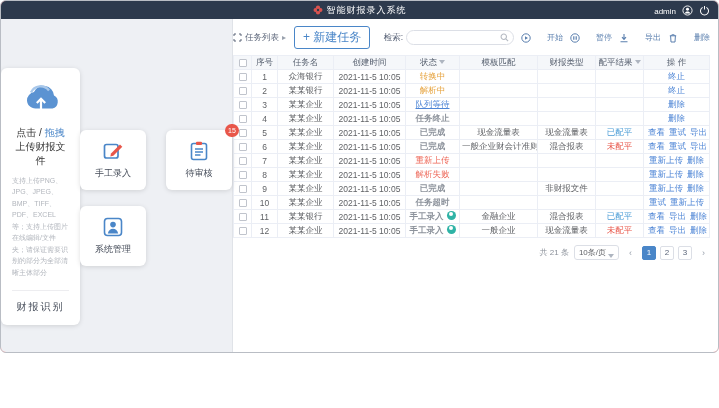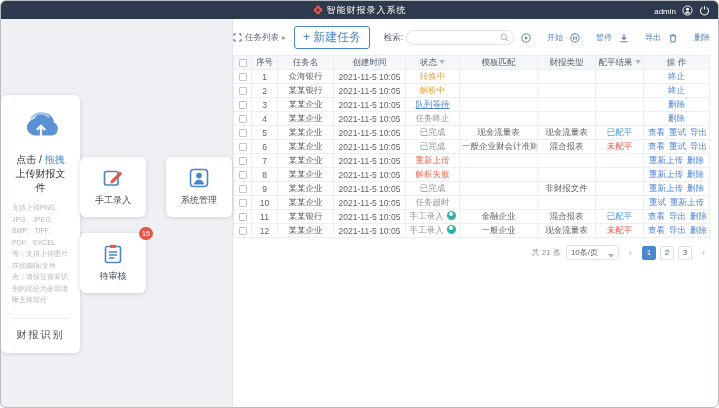--- a/index.html
+++ b/index.html
@@ -1,18 +1,18 @@
 <!DOCTYPE html>
 <html><head>
 <meta charset="utf-8">
 <style>
   * { margin:0; padding:0; box-sizing:border-box; }
   html,body { width:719px; height:408px; }
   body { font-family:"Liberation Sans",sans-serif; background:#fff; color:#606266; }
-  .app { width:719px; height:408px; border:1px solid #b9bdc4; border-radius:6px; overflow:hidden; display:flex; flex-direction:column; background:#fca5a5; }
+  .app { width:719px; height:353px; border:1px solid #b9bdc4; border-radius:6px; overflow:hidden; display:flex; flex-direction:column; background:#fca5a5; }
 
   
   .topbar { height:18px; background:#2d3a4d; position:relative; display:flex; align-items:center; padding:0 8px; flex:0 0 auto; }
   .topbar-center { position:absolute; left:0; right:0; display:flex; justify-content:center; align-items:center; gap:4px; pointer-events:none; }
   .topbar-title { color:#fff; font-size:9px; letter-spacing:1px; }
   .topbar-right { margin-left:auto; display:flex; align-items:flex-end; gap:6px; color:#fff; z-index:1; }
   .topbar-right .admin { font-size:8px; }
   .hicon { width:11px; height:11px; display:inline-flex; cursor:pointer; }
 
   
@@ -48,30 +48,30 @@
   
   table { border-collapse:collapse; width:100%; margin-top:6px; table-layout:fixed; font-size:8.5px; color:#606266; flex:0 0 auto; }
   th,td { border:1px solid #ebeef5; height:14px; padding:0 2px; overflow:hidden; white-space:nowrap; text-align:center; font-weight:normal; }
   th { background:#f5f7fa; color:#57606f; }
   .caret-down { display:inline-block; width:0; height:0; border-left:3px solid transparent; border-right:3px solid transparent; border-top:4px solid #aeb5c0; margin-left:2px; vertical-align:middle; }
   .cb { display:inline-block; width:8px; height:8px; border:1px solid #c0c4cc; border-radius:1px; background:#fff; vertical-align:middle; cursor:pointer; }
   .op-link { color:#4f86d6; margin:0 2px; cursor:pointer; text-decoration:none; }
   .st-orange { color:#e6a23c; }
   .st-red { color:#ee6a5b; }
   .st-blue { color:#4f86d6; text-decoration:underline; cursor:pointer; }
-  .st-gray { color:#8d939c; }
+  .st-gray { color:#8d939c;font-weight:bold; }
   .bal-blue { color:#4a9cd6; }
   .bal-red { color:#e8564a; }
   .bal-none { color:#606266; }
   .avatar { display:inline-block; width:9px; height:9px; border-radius:50%; background:#2fb3a6; margin-left:3px; vertical-align:-1px; position:relative; }
   .avatar::after { content:""; position:absolute; left:2.5px; top:1.5px; width:4px; height:4px; border-radius:50%; background:#fff; }
 
   
   .pagination { display:flex; align-items:center; justify-content:flex-end; gap:5px; font-size:8px; color:#8a9099; margin-top:7px; flex:0 0 auto; }
-  .page-size { border:1px solid #dcdfe6; border-radius:3px; padding:1px 4px; display:flex; gap:8px; align-items:flex-end; background:#fff; cursor:pointer; color:#606266; }
+  .page-size { border:1px solid #dcdfe6; border-radius:3px; padding:1px 4px; display:flex; gap:0; align-items:flex-end; background:#fff; cursor:pointer; color:#606266; }
   .page-nav { min-width:13px; height:14px; display:flex; align-items:center; justify-content:center; color:#98a0ac; cursor:pointer; font-size:9px; }
   .page-btn { min-width:14px; height:14px; border:1px solid #dcdfe6; border-radius:2px; display:flex; align-items:center; justify-content:center; background:#fff; color:#5a6478; cursor:pointer; }
   .page-btn.active { background:#4a86c8; color:#fff; border-color:#4a86c8; }
 </style>
 </head>
 <body>
 
 <div class="app">
 
   <div class="topbar">
@@ -135,40 +135,40 @@
             <svg width="22" height="22" viewBox="0 0 22 22">
                 <rect x="2.5" y="4.5" width="13.5" height="13.5" rx="2" fill="none" stroke="#4a86c8" stroke-width="1.7"></rect>
                 <path d="M9 13.5 18 4.5l2.3 2.3-9 9-3 .7z" fill="#e8564a"></path>
               </svg>
           </span>
           <span class="lbl">手工录入</span>
         </div>
 
 
         <div class="side-btn">
-          <span style="display:inline-flex;">
-            <svg width="22" height="22" viewBox="0 0 22 22">
-                <rect x="2.5" y="2.5" width="17" height="17" rx="3" fill="none" stroke="#4a86c8" stroke-width="1.6"></rect>
-                <circle cx="11" cy="8.6" r="2.8" fill="#4a86c8"></circle>
-                <path d="M5.8 17.5c.6-3.2 2.7-4.8 5.2-4.8s4.6 1.6 5.2 4.8z" fill="#4a86c8"></path>
-              </svg>
-          </span>
-          <span class="lbl">系统管理</span>
-        </div>
-
-        <div class="side-btn">
           <span class="badge">15</span>
           <span style="display:inline-flex;">
             <svg width="22" height="22" viewBox="0 0 22 22">
                 <rect x="3.5" y="3.5" width="15" height="16" rx="2" fill="none" stroke="#4a86c8" stroke-width="1.6"></rect>
                 <rect x="8" y="1.8" width="6" height="3.2" rx="1" fill="#e8564a"></rect>
                 <path d="M7 9h8M7 12h8M7 15h5.5" stroke="#4a86c8" stroke-width="1.3"></path>
               </svg>
           </span>
           <span class="lbl">待审核</span>
+        </div>
+
+        <div class="side-btn">
+          <span style="display:inline-flex;">
+            <svg width="22" height="22" viewBox="0 0 22 22">
+                <rect x="2.5" y="2.5" width="17" height="17" rx="3" fill="none" stroke="#4a86c8" stroke-width="1.6"></rect>
+                <circle cx="11" cy="8.6" r="2.8" fill="#4a86c8"></circle>
+                <path d="M5.8 17.5c.6-3.2 2.7-4.8 5.2-4.8s4.6 1.6 5.2 4.8z" fill="#4a86c8"></path>
+              </svg>
+          </span>
+          <span class="lbl">系统管理</span>
         </div>
 
       </div>
     </div>
 
     <div class="main">
 
       <div class="toolbar">
         <div class="crumb">
           <span style="display:inline-flex;">

